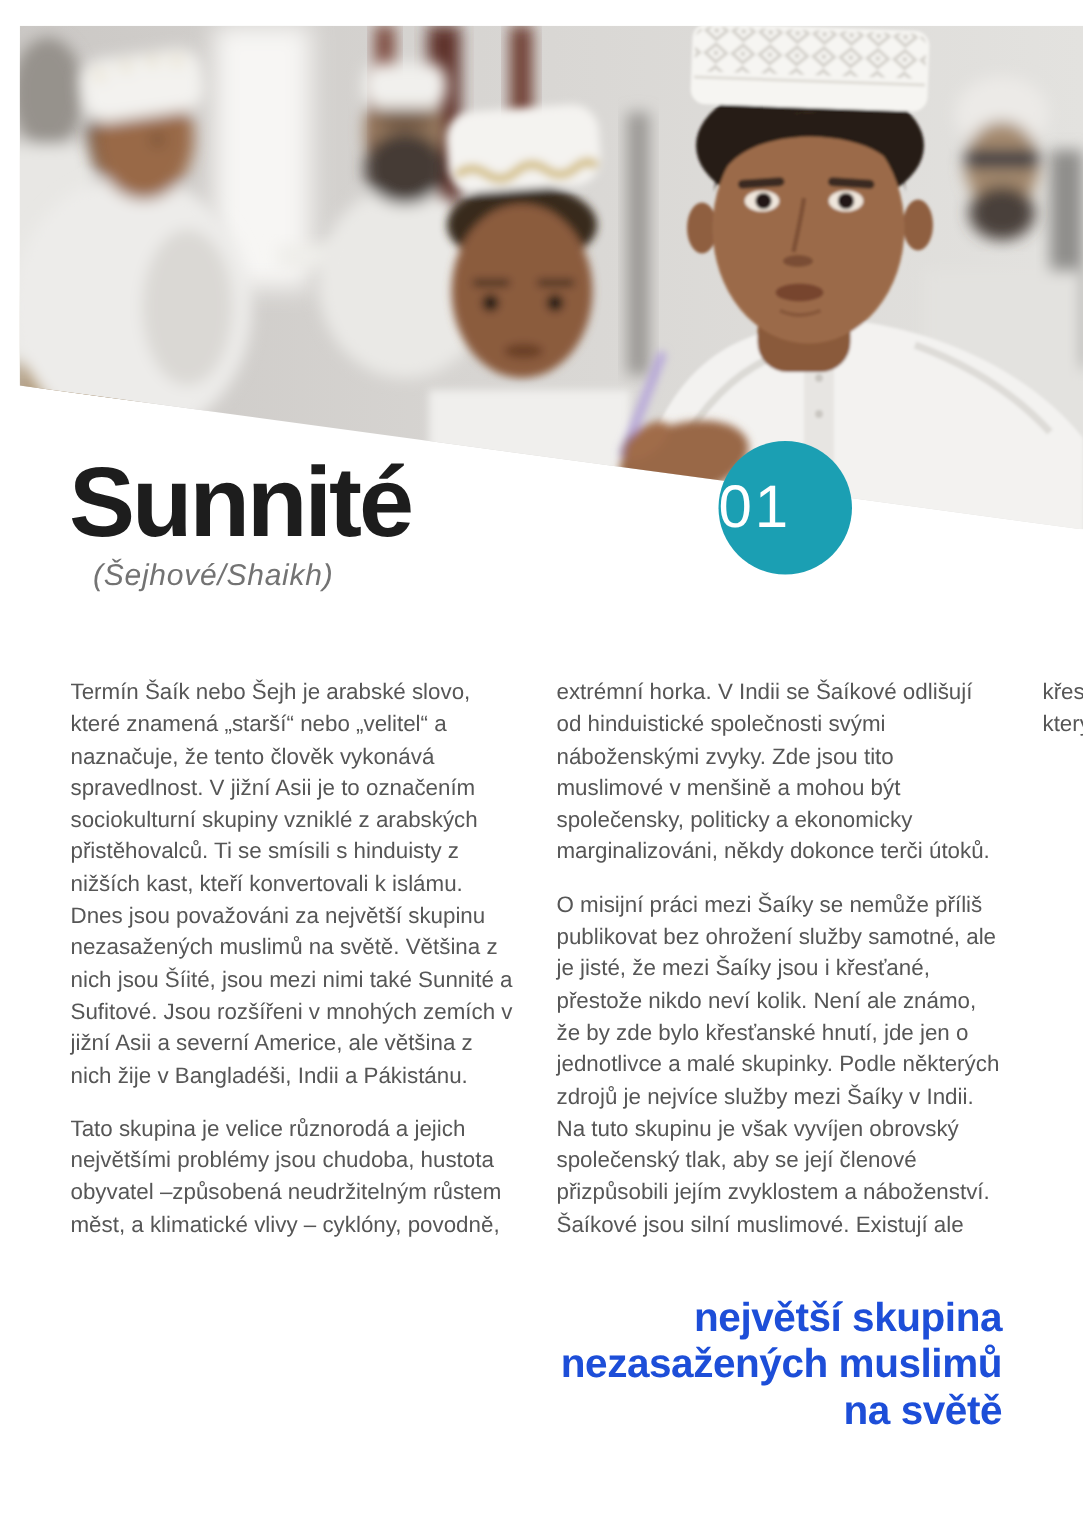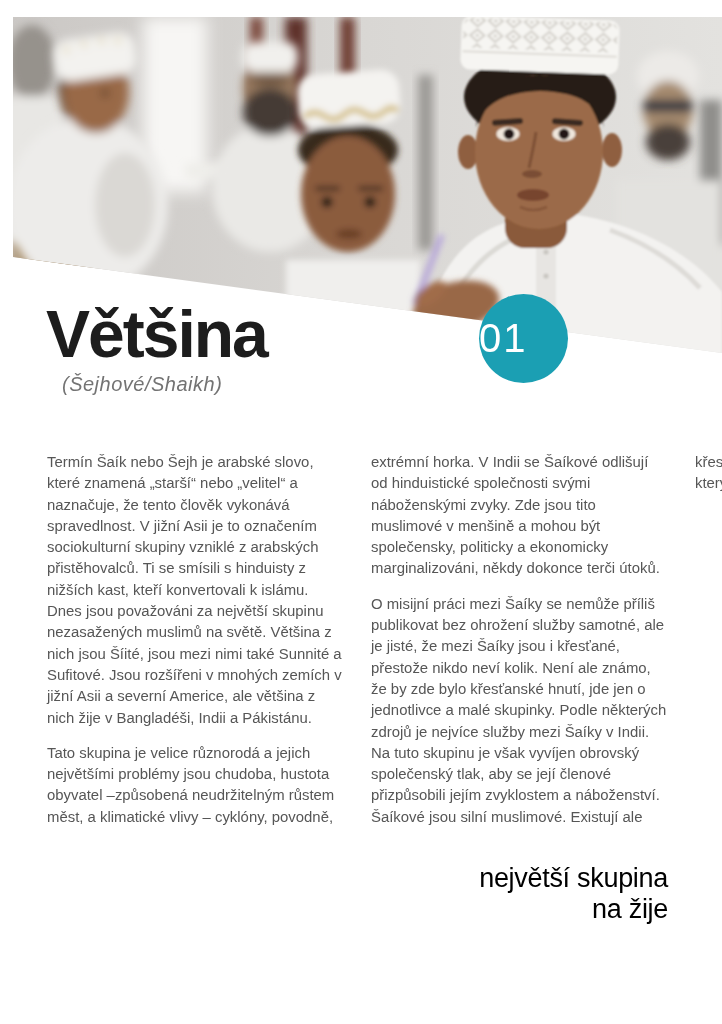--- a/index.html
+++ b/index.html
@@ -45,22 +45,22 @@
     column-count:2;column-gap:27px;column-fill:balance;
     font-size:14.9px;line-height:21.3px;
     color:#565656;
     text-align:left;
   }
   .article p{margin:0 0 14px 0;}
   
   .tagline{
     position:absolute;right:54px;top:863px;width:560px;
     text-align:right;
-    color:#000000;
-    font-size:27px;line-height:31px;font-weight:400;letter-spacing:-0.3px;
+    color:#1d4ed8;
+    font-size:27px;line-height:31px;font-weight:700;letter-spacing:-0.3px;
   }
 </style>
 </head>
 <body>
 
 <div class="page">
 
   <div class="photo-wrap">
     <svg viewBox="13 17 709 336" preserveAspectRatio="none" aria-hidden="true">
       <defs>
@@ -197,28 +197,29 @@
         </g>
       </g>
     </svg>
   </div>
 
   <div class="chapter-badge">
     <span>01</span>
   </div>
 
   <div class="title-block">
-    <h1 class="page-title">Většina</h1>
+    <h1 class="page-title">Sunnité</h1>
     <div class="page-subtitle">(Šejhové/Shaikh)</div>
   </div>
 
   <div class="article">
     <p>Termín Šaík nebo Šejh je arabské slovo, které znamená „starší“ nebo „velitel“ a naznačuje, že tento člověk vykonává spravedlnost. V jižní Asii je to označením sociokulturní skupiny vzniklé z arabských přistěhovalců. Ti se smísili s hinduisty z nižších kast, kteří konvertovali k islámu. Dnes jsou považováni za největší skupinu nezasažených muslimů na světě. Většina z nich jsou Šíité, jsou mezi nimi také Sunnité a Sufitové. Jsou rozšířeni v mnohých zemích v jižní Asii a severní Americe, ale většina z nich žije v Bangladéši, Indii a Pákistánu.</p>
     <p>Tato skupina je velice různorodá a jejich největšími problémy jsou chudoba, hustota obyvatel –způsobená neudržitelným růstem měst, a klimatické vlivy – cyklóny, povodně, extrémní horka. V Indii se Šaíkové odlišují od hinduistické společnosti svými náboženskými zvyky. Zde jsou tito muslimové v menšině a mohou být společensky, politicky a ekonomicky marginalizováni, někdy dokonce terči útoků.</p>
     <p>O misijní práci mezi Šaíky se nemůže příliš publikovat bez ohrožení služby samotné, ale je jisté, že mezi Šaíky jsou i křesťané, přestože nikdo neví kolik. Není ale známo, že by zde bylo křesťanské hnutí, jde jen o jednotlivce a malé skupinky. Podle některých zdrojů je nejvíce služby mezi Šaíky v Indii. Na tuto skupinu je však vyvíjen obrovský společenský tlak, aby se její členové přizpůsobili jejím zvyklostem a náboženství. Šaíkové jsou silní muslimové. Existují ale křesťanské materiály a média v jazycích, kterými Šaíkové hovoří.</p>
   </div>
 
   <div class="tagline">
     <div>největší skupina</div>
-    <div>na žije</div>
+    <div>nezasažených muslimů</div>
+    <div>na světě</div>
   </div>
 
 </div>
 
 </body></html>

